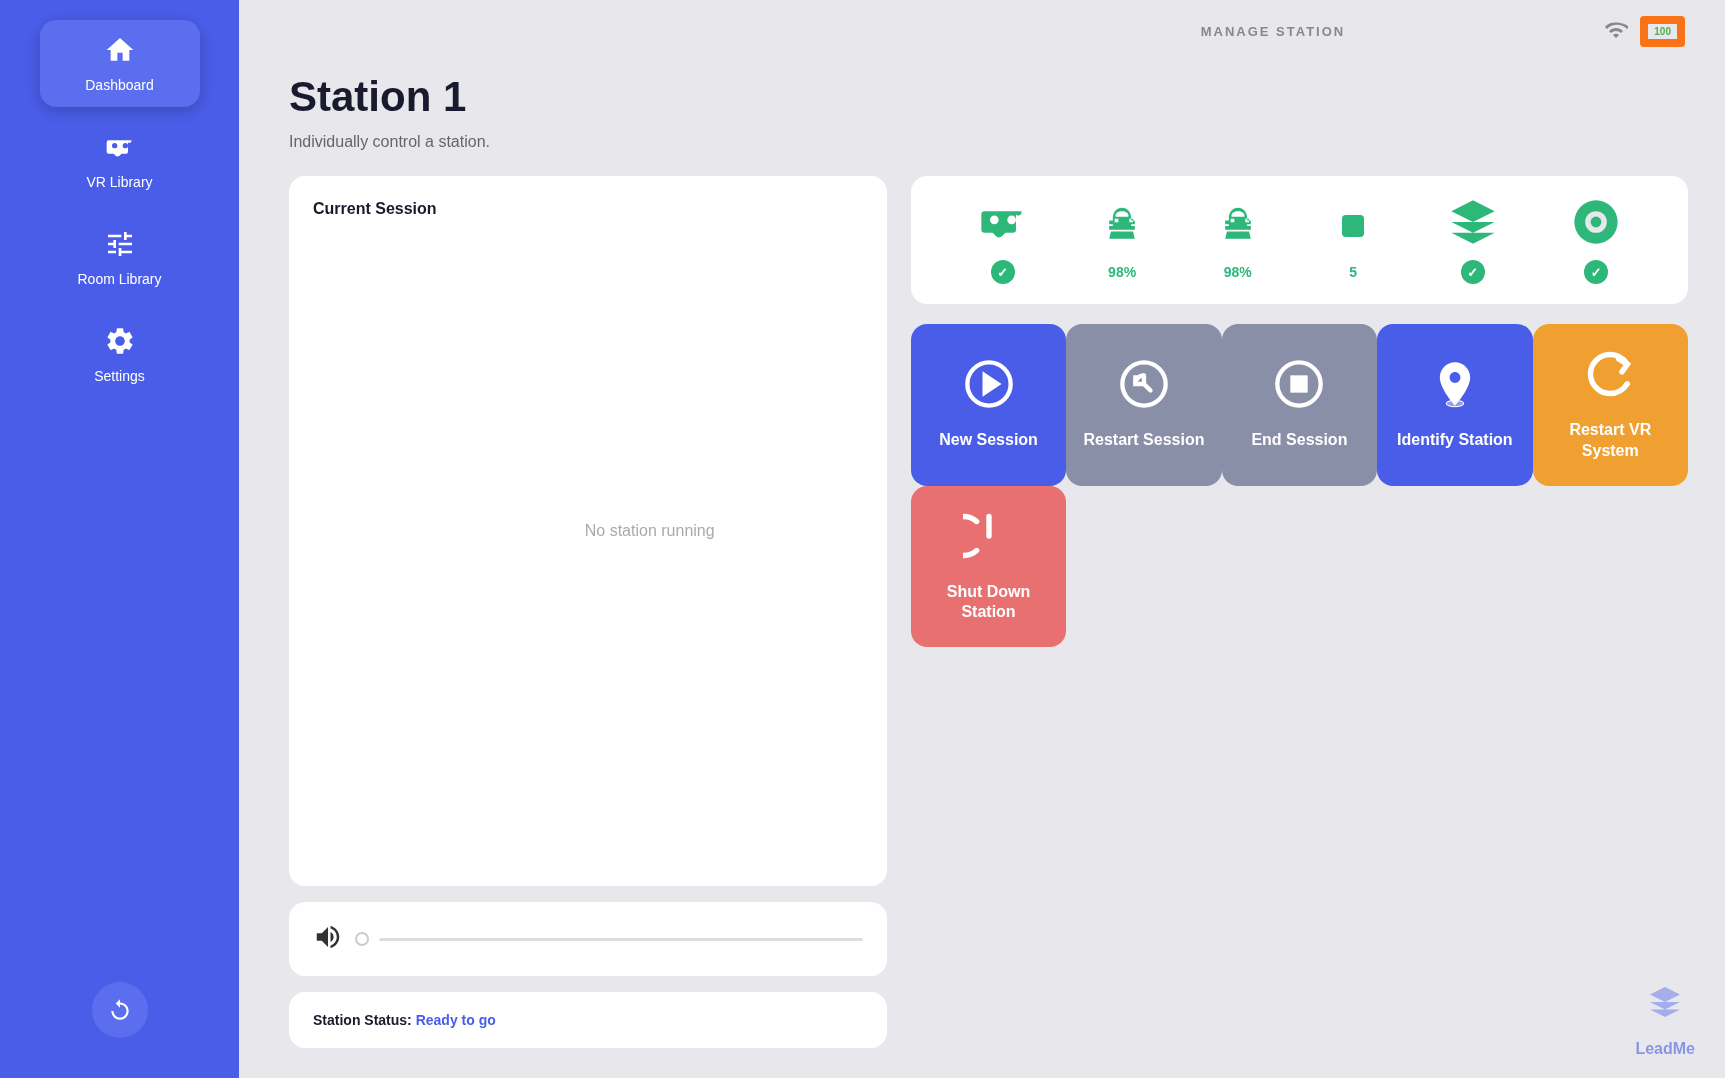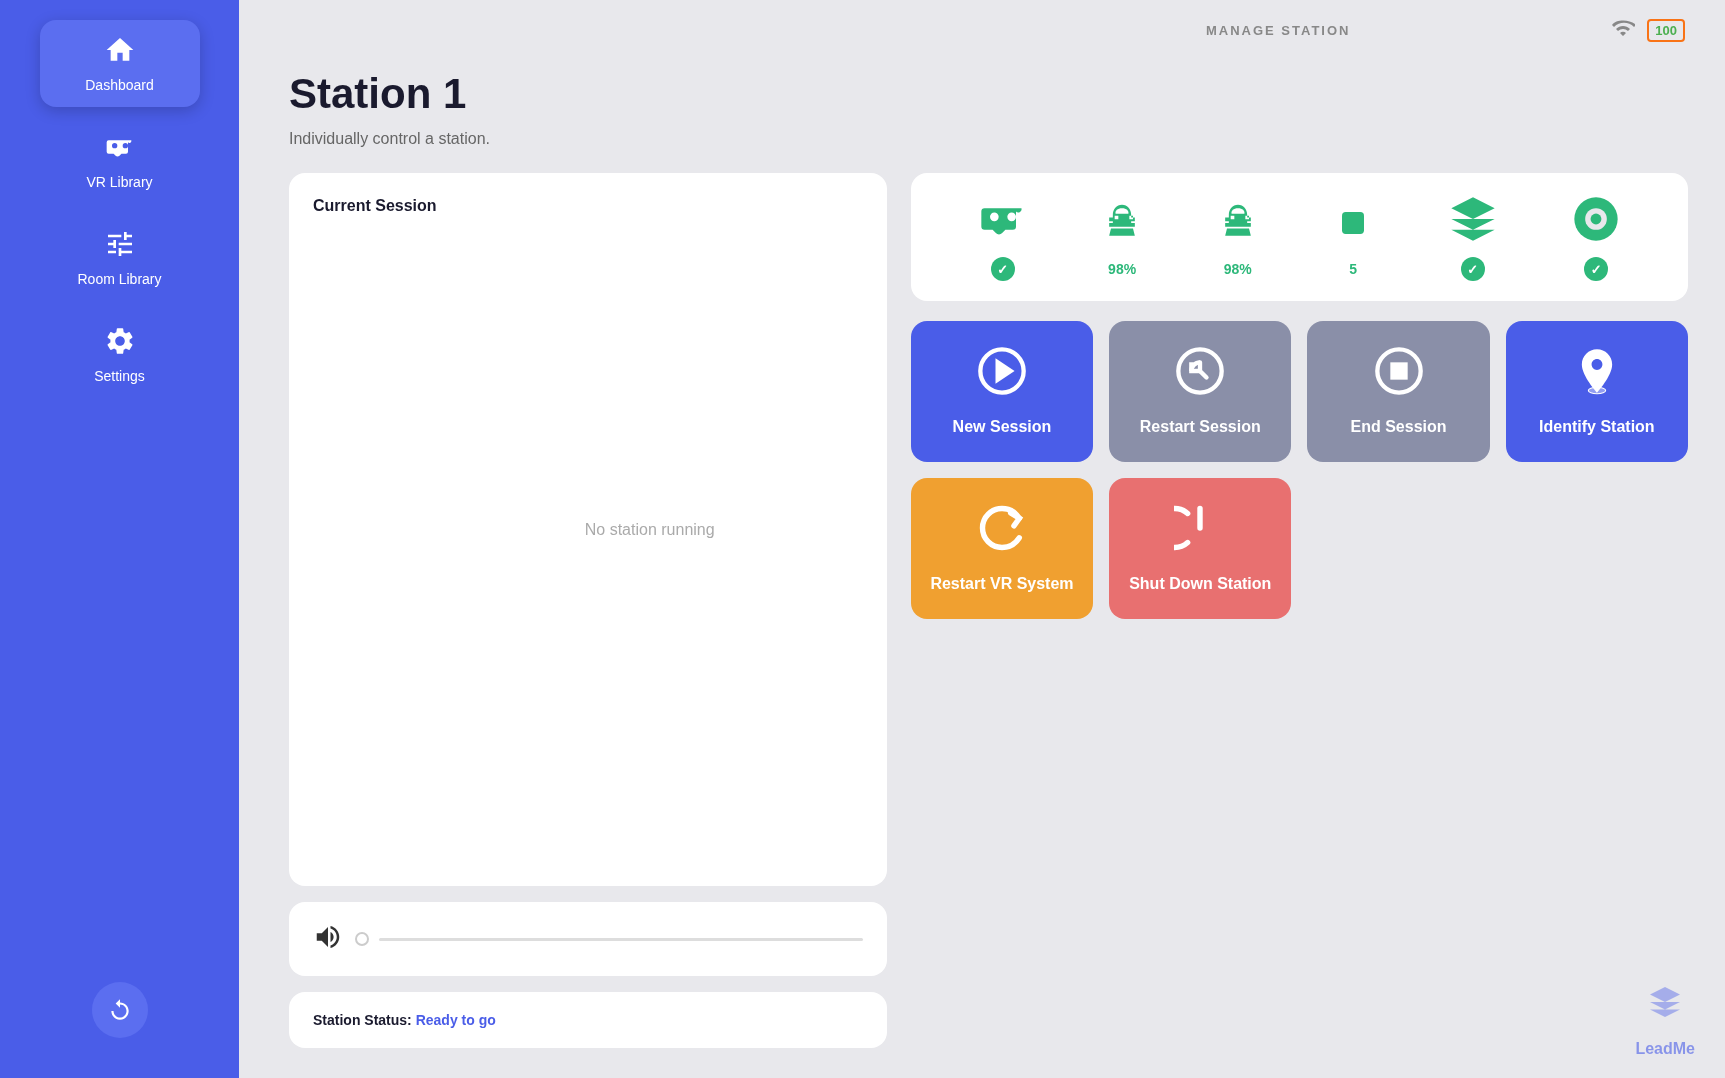--- a/index.html
+++ b/index.html
@@ -94,24 +94,24 @@
     }
     .topbar-icons {
       display: flex;
       align-items: center;
       gap: 12px;
     }
     .battery-indicator {
       display: flex;
       align-items: center;
       gap: 3px;
-      font-size: 13px;
+      font-size: 10px;
       font-weight: 700;
       color: #4CAF50;
-      border: 2px solid #f97316;
+      border: 8px solid #f97316;
       border-radius: 4px;
       padding: 2px 6px;
     }
 
     
     .page-content {
       flex: 1;
       padding: 10px 37px 30px 50px;
       display: flex;
       flex-direction: column;
@@ -252,22 +252,21 @@
       display: flex;
       align-items: center;
       justify-content: center;
       color: white;
       font-size: 13px;
     }
 
     
     .action-buttons {
       display: grid;
-      grid-template-columns: 1fr 1fr 1fr 1fr;
-      gap: 16px;
+      grid-template-columns: 1fr 1fr 1fr 1fr 1fr;
     }
     .action-btn {
       border-radius: 16px;
       padding: 24px 16px;
       display: flex;
       flex-direction: column;
       align-items: center;
       justify-content: center;
       gap: 14px;
       cursor: pointer;

